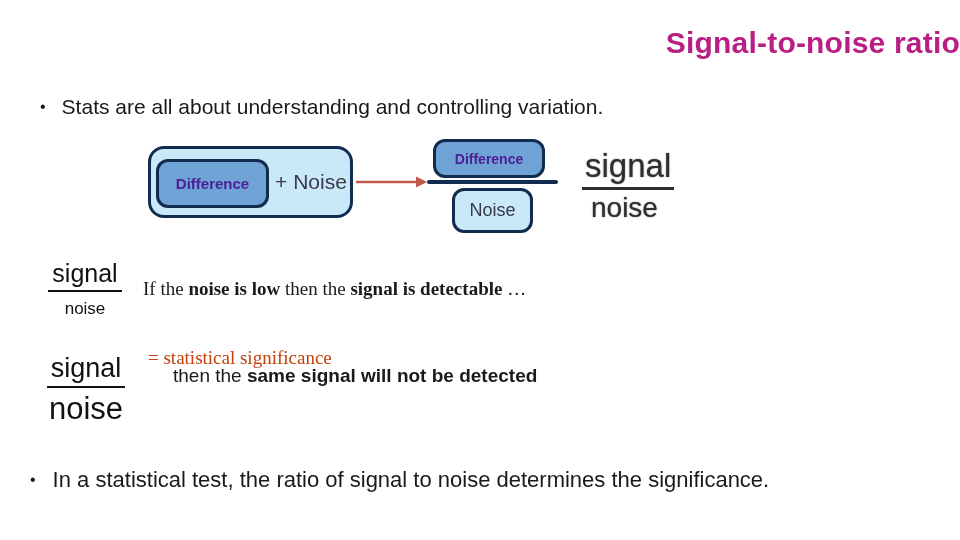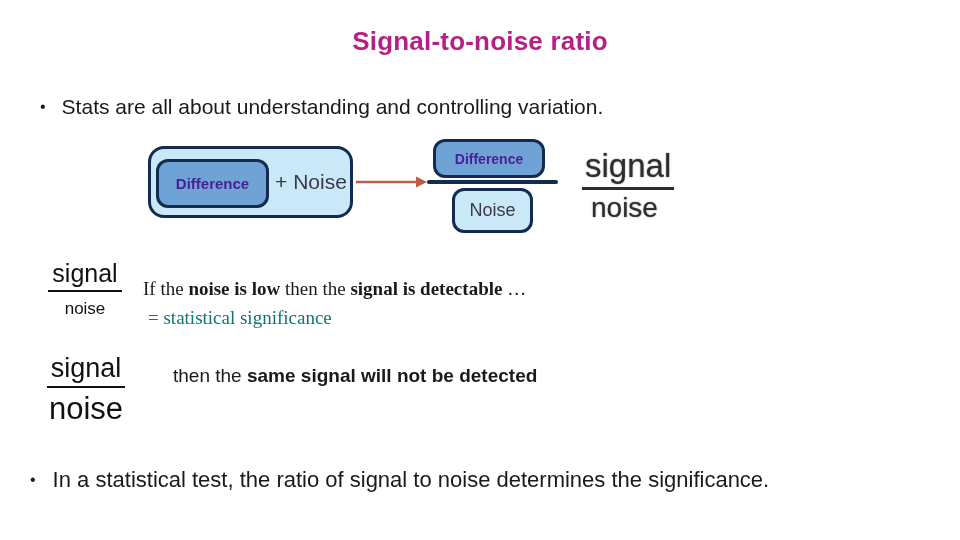--- a/index.html
+++ b/index.html
@@ -3,22 +3,22 @@
 <meta charset="utf-8">
 <style>
   html,body{margin:0;padding:0;background:#ffffff;}
   .slide{
     position:relative;width:960px;height:540px;overflow:hidden;
     background:#ffffff;font-family:"Liberation Sans",sans-serif;color:#1a1a1a;
   }
   .abs{position:absolute;}
   
   .title{
-    left:0;top:26px;width:100%;text-align:center;
-    font-size:26px;font-weight:bold;color:#b81e84;letter-spacing:0.2px;
+    left:0;top:26px;width:100%;text-align:right;
+    font-size:30px;font-weight:bold;color:#b81e84;letter-spacing:0.2px;
   }
   
   .bullet-row{display:flex;align-items:flex-start;}
   .bullet-glyph{flex:0 0 auto;font-size:16px;line-height:26px;}
   .bullet-top{left:40px;top:94px;width:880px;font-size:21px;line-height:26px;}
   .bullet-top .bullet-glyph{margin-right:16px;}
   .bullet-bottom{left:30px;top:466px;width:920px;font-size:22px;line-height:27px;}
   .bullet-bottom .bullet-glyph{margin-right:17px;line-height:27px;}
   
   .sum-box{
@@ -69,21 +69,21 @@
   .frac-low .num{font-size:25px;}
   .frac-low .den{font-size:17px;margin-top:7px;}
   .frac-high{left:36px;top:353px;width:100px;}
   .frac-high .num{font-size:27px;}
   .frac-high .den{font-size:31px;margin-top:3px;}
   
   .txt{font-size:19px;line-height:29px;color:#1a1a1a;}
   .block-low{left:143px;top:274px;width:560px;font-family:Liberation Serif, serif;}
   .block-high{left:143px;top:362px;width:600px;line-height:28px;}
   .txt b{font-weight:bold;}
-  .eq-line{color:#0f766e;padding-left:5px;}
+  .eq-line{color:#c2410c;padding-left:5px;margin-top:40px;}
   .indent{padding-left:4px;margin-left:26px;}
 </style>
 </head>
 <body>
 
 <div class="slide">
 
   <div class="abs title">Signal-to-noise ratio</div>
 
   <div class="abs bullet-top bullet-row">

